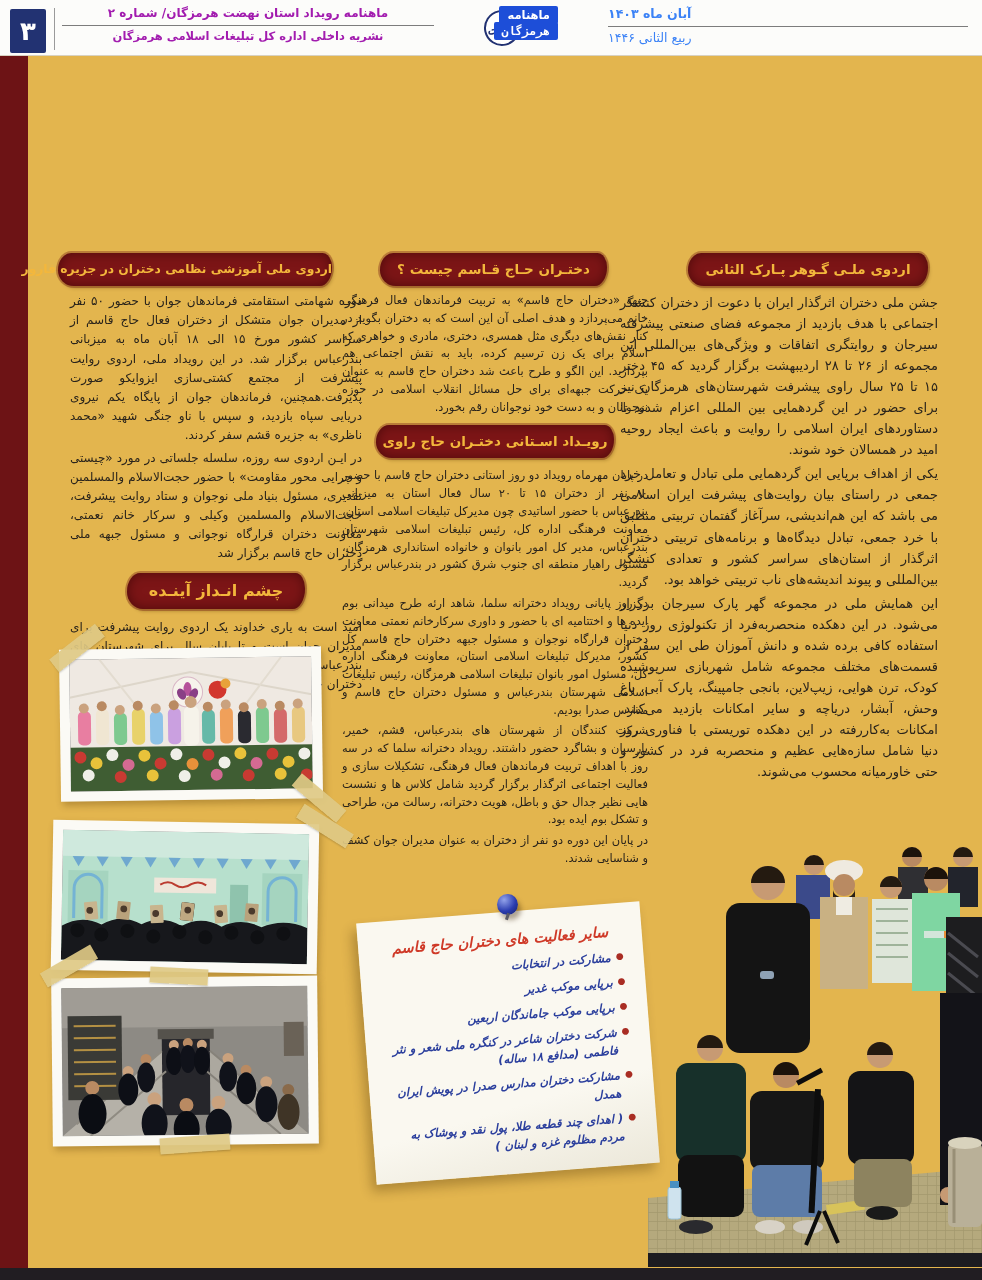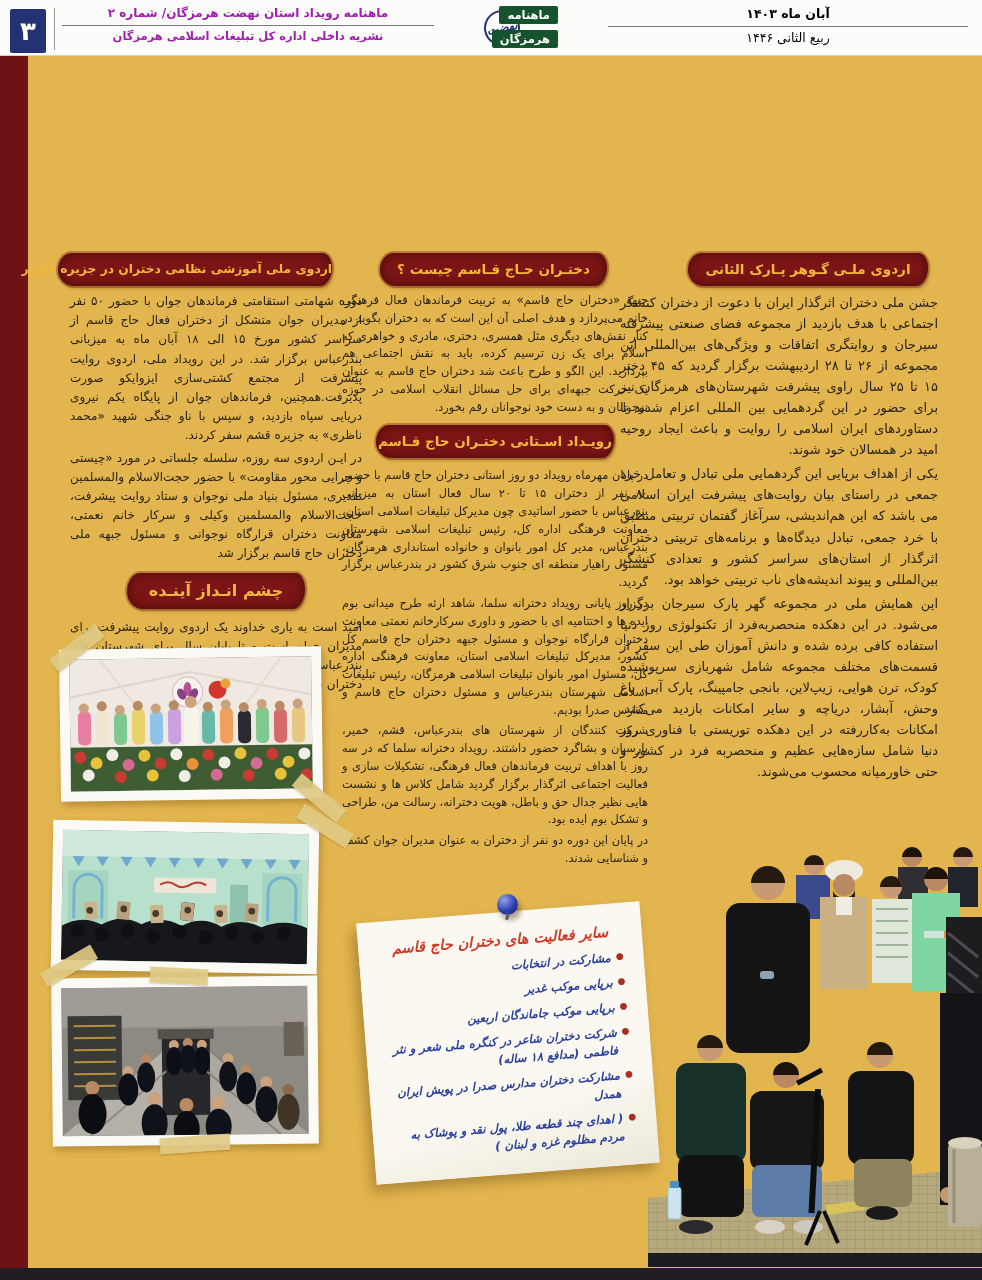--- a/index.html
+++ b/index.html
@@ -17,28 +17,28 @@
   .pageno {
     position:absolute; top:9px; left:10px; width:36px; height:44px;
     background:#223272; color:#fff; font-size:26px; font-weight:bold;
     display:flex; align-items:center; justify-content:center; border-radius:2px;
   }
   .h-sep-v { position:absolute; top:8px; left:54px; width:1px; height:42px; background:#9a9a9a; }
   .h-left { position:absolute; top:6px; left:62px; width:372px; text-align:center; color:#a21caf; }
   .h-left .l1 { font-size:12px; font-weight:bold; padding-bottom:3px; }
   .h-left .rule { border-top:1.5px solid #7c7c7c; margin:2px 0 3px; }
   .h-left .l2 { font-size:11.5px; font-weight:bold; }
-  .h-right { position:absolute; top:6px; right:14px; width:360px; text-align:center; color:#000000; }
+  .h-right { position:absolute; top:6px; right:14px; width:360px; text-align:left; color:#3b82f6; }
   .h-right .l1 { font-size:12.5px; font-weight:bold; padding-bottom:3px; }
   .h-right .rule { border-top:1.5px solid #7c7c7c; margin:2px 0 3px; }
   .h-right .l2 { font-size:12.5px; font-weight:normal; }
   .logo { position:absolute; top:4px; left:470px; width:140px; height:50px; }
-  .logo .block { position:absolute; right:52px; background:#14532d; color:#fff; font-weight:bold; font-size:11.5px; padding:2px 8px; border-radius:2px; }
+  .logo .block { position:absolute; right:52px; background:#1d4ed8; color:#fff; font-weight:bold; font-size:11.5px; padding:2px 8px; border-radius:2px; }
   .logo .b1 { top:2px; }
-  .logo .b2 { top:26px; }
+  .logo .b2 { top:18px;font-family:Liberation Mono, monospace; }
   .logo .emblem {
     position:absolute; top:6px; left:14px; width:36px; height:36px; border-radius:50%;
     border:2.5px solid #223272; background:#fff; color:#223272;
     display:flex; align-items:center; justify-content:center;
     font-size:12px; font-weight:bold; font-style:italic; transform:rotate(-12deg);
   }
 
   
   .side-strip { position:absolute; left:0; top:56px; width:28px; height:1212px; background:#6d1315; z-index:2; }
   .bottom-bar { position:absolute; left:0; bottom:0; width:982px; height:12px; background:#211d22; z-index:7; }
@@ -144,21 +144,21 @@
   <div class="banner" style="left:58px; width:274px; font-size:12.3px;">اردوی ملی آموزشی نظامی دختران در جزیره فارور</div>
 
   <div class="col col-right">
     <p>جشن ملی دختران اثرگذار ایران با دعوت از دختران کنشگر اجتماعی با هدف بازدید از مجموعه فضای صنعتی پیشرفته سیرجان و روایتگری اتفاقات و ویژگی‌های بین‌المللی این مجموعه از ۲۶ تا ۲۸ اردیبهشت برگزار گردید که ۴۵ دختر ۱۵ تا ۲۵ سال راوی پیشرفت شهرستان‌های هرمزگان نیز برای حضور در این گردهمایی بین المللی اعزام شدند تا دستاوردهای ایران اسلامی را روایت و باعث ایجاد روحیه امید در همسالان خود شوند.</p>
     <p>یکی از اهداف برپایی این گردهمایی ملی تبادل و تعامل خرد جمعی در راستای بیان روایت‌های پیشرفت ایران اسلامی می باشد که این هم‌اندیشی، سرآغاز گفتمان تربیتی منطبق با خرد جمعی، تبادل دیدگاه‌ها و برنامه‌های تربیتی دختران اثرگذار از استان‌های سراسر کشور و تعدادی کنشگر بین‌المللی و پیوند اندیشه‌های ناب تربیتی خواهد بود.</p>
     <p>این همایش ملی در مجموعه گهر پارک سیرجان برگزار می‌شود. در این دهکده منحصربه‌فرد از تکنولوژی روز دنیا استفاده کافی برده شده و دانش آموزان طی این سفر از قسمت‌های مختلف مجموعه شامل شهربازی سرپوشیده کودک، ترن هوایی، زیپ‌لاین، بانجی جامپینگ، پارک آبی، باغ وحش، آبشار، دریاچه و سایر امکانات بازدید می‌کنند. امکانات به‌کاررفته در این دهکده توریستی با فناوری روز دنیا شامل سازه‌هایی عظیم و منحصربه فرد در کشور و حتی خاورمیانه محسوب می‌شوند.</p>
   </div>
 
   <div class="col col-mid">
     <p>جبهه «دختران حاج قاسم» به تربیت فرماندهان فعال فرهنگی خانم می‌پردازد و هدف اصلی آن این است که به دختران بگوید در کنار نقش‌های دیگری مثل همسری، دختری، مادری و خواهری که اسلام برای یک زن ترسیم کرده، باید به نقش اجتماعی هم بپردازید. این الگو و طرح باعث شد دختران حاج قاسم به عنوان یک حرکت جبهه‌ای برای حل مسائل انقلاب اسلامی در حوزه نوجوانان و به دست خود نوجوانان رقم بخورد.</p>
-    <div class="banner inline" style="width:238px; font-size:13.5px;">رویـداد اسـتانی دختـران حاج قـاسم</div>
+    <div class="banner inline" style="width:238px; font-size:13.5px;">رویـداد اسـتانی دختـران حاج راوی</div>
     <p>در پایان مهرماه رویداد دو روز استانی دختران حاج قاسم با حضور ۸۰ نفر از دختران ۱۵ تا ۲۰ سال فعال استان به میزبانی بندرعباس با حضور اساتیدی چون مدیرکل تبلیغات اسلامی استان، معاونت فرهنگی اداره کل، رئیس تبلیغات اسلامی شهرستان بندرعباس، مدیر کل امور بانوان و خانواده استانداری هرمزگان، مسئول راهیار منطقه ای جنوب شرق کشور در بندرعباس برگزار گردید.</p>
     <p>در روز پایانی رویداد دخترانه سلما، شاهد ارئه طرح میدانی بوم ایده ها و اختتامیه ای با حضور و داوری سرکارخانم نعمتی معاونت دختران قرارگاه نوجوان و مسئول جبهه دختران حاج قاسم کل کشور، مدیرکل تبلیغات اسلامی استان، معاونت فرهنگی اداره کل، مسئول امور بانوان تبلیغات اسلامی هرمزگان، رئیس تبلیغات اسلامی شهرستان بندرعباس و مسئول دختران حاج قاسم و مدارس صدرا بودیم.</p>
     <p>شرکت کنندگان از شهرستان های بندرعباس، قشم، خمیر، پارسیان و بشاگرد حضور داشتند. رویداد دخترانه سلما که در سه روز با اهداف تربیت فرماندهان فعال فرهنگی، تشکیلات سازی و فعالیت اجتماعی اثرگذار برگزار گردید شامل کلاس ها و نشست هایی نظیر جدال حق و باطل، هویت دخترانه، رسالت من، طراحی و تشکل بوم ایده بود.</p>
     <p>در پایان این دوره دو نفر از دختران به عنوان مدیران جوان کشف و شناسایی شدند.</p>
   </div>
 
   <div class="col col-left">
     <p>دوره شهامتی استقامتی فرماندهان جوان با حضور ۵۰ نفر از مدیران جوان متشکل از دختران فعال حاج قاسم از سراسر کشور مورخ ۱۵ الی ۱۸ آبان ماه به میزبانی بندرعباس برگزار شد. در این رویداد ملی، اردوی روایت پیشرفت از مجتمع کشتی‌سازی ایزوایکو صورت پذیرفت.همچنین، فرماندهان جوان از پایگاه یکم نیروی دریایی سپاه بازدید، و سپس با ناو جنگی شهید «محمد ناظری» به جزیره قشم سفر کردند.</p>
     <p>در ایـن اردوی سه روزه، سلسله جلساتی در مورد «چیستی و چرایی محور مقاومت» با حضور حجت‌الاسلام والمسلمین تقدیری، مسئول بنیاد ملی نوجوان و ستاد روایت پیشرفت، حجت‌الاسلام والمسلمین وکیلی و سرکار خانم نعمتی، معاونت دختران قرارگاه نوجوانی و مسئول جبهه ملی دختران حاج قاسم برگزار شد</p>
     <div class="banner inline" style="width:178px; font-size:16px; height:36px; line-height:36px;">چشم انـداز آینـده</div>

